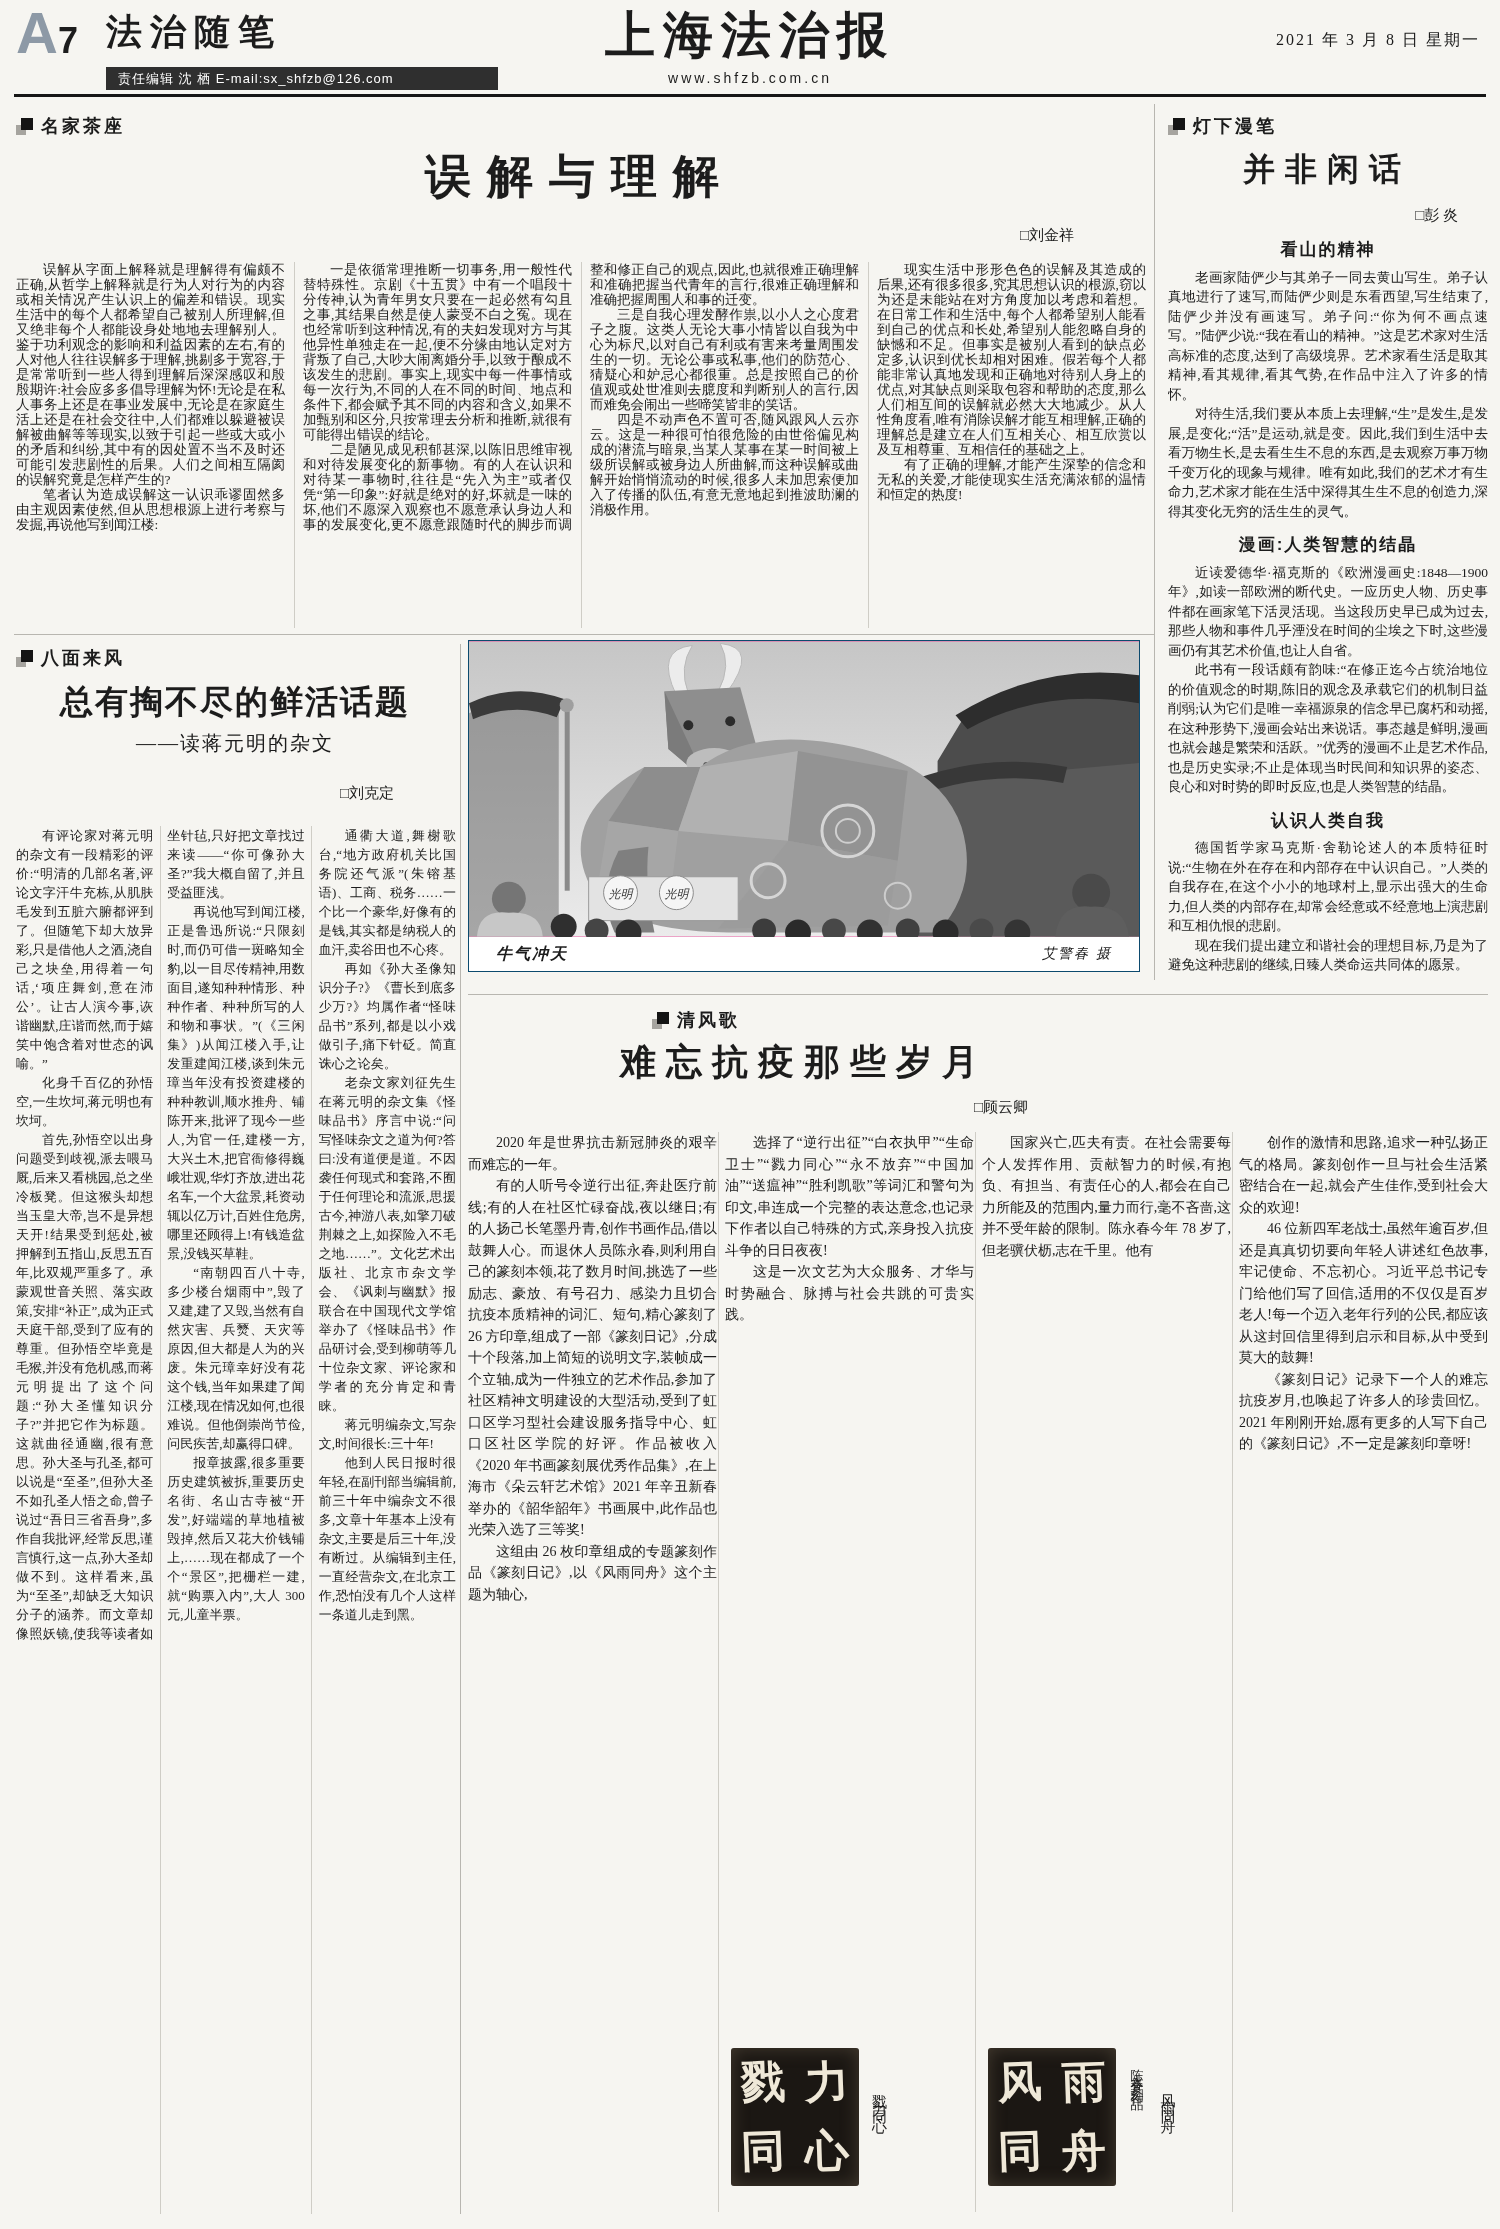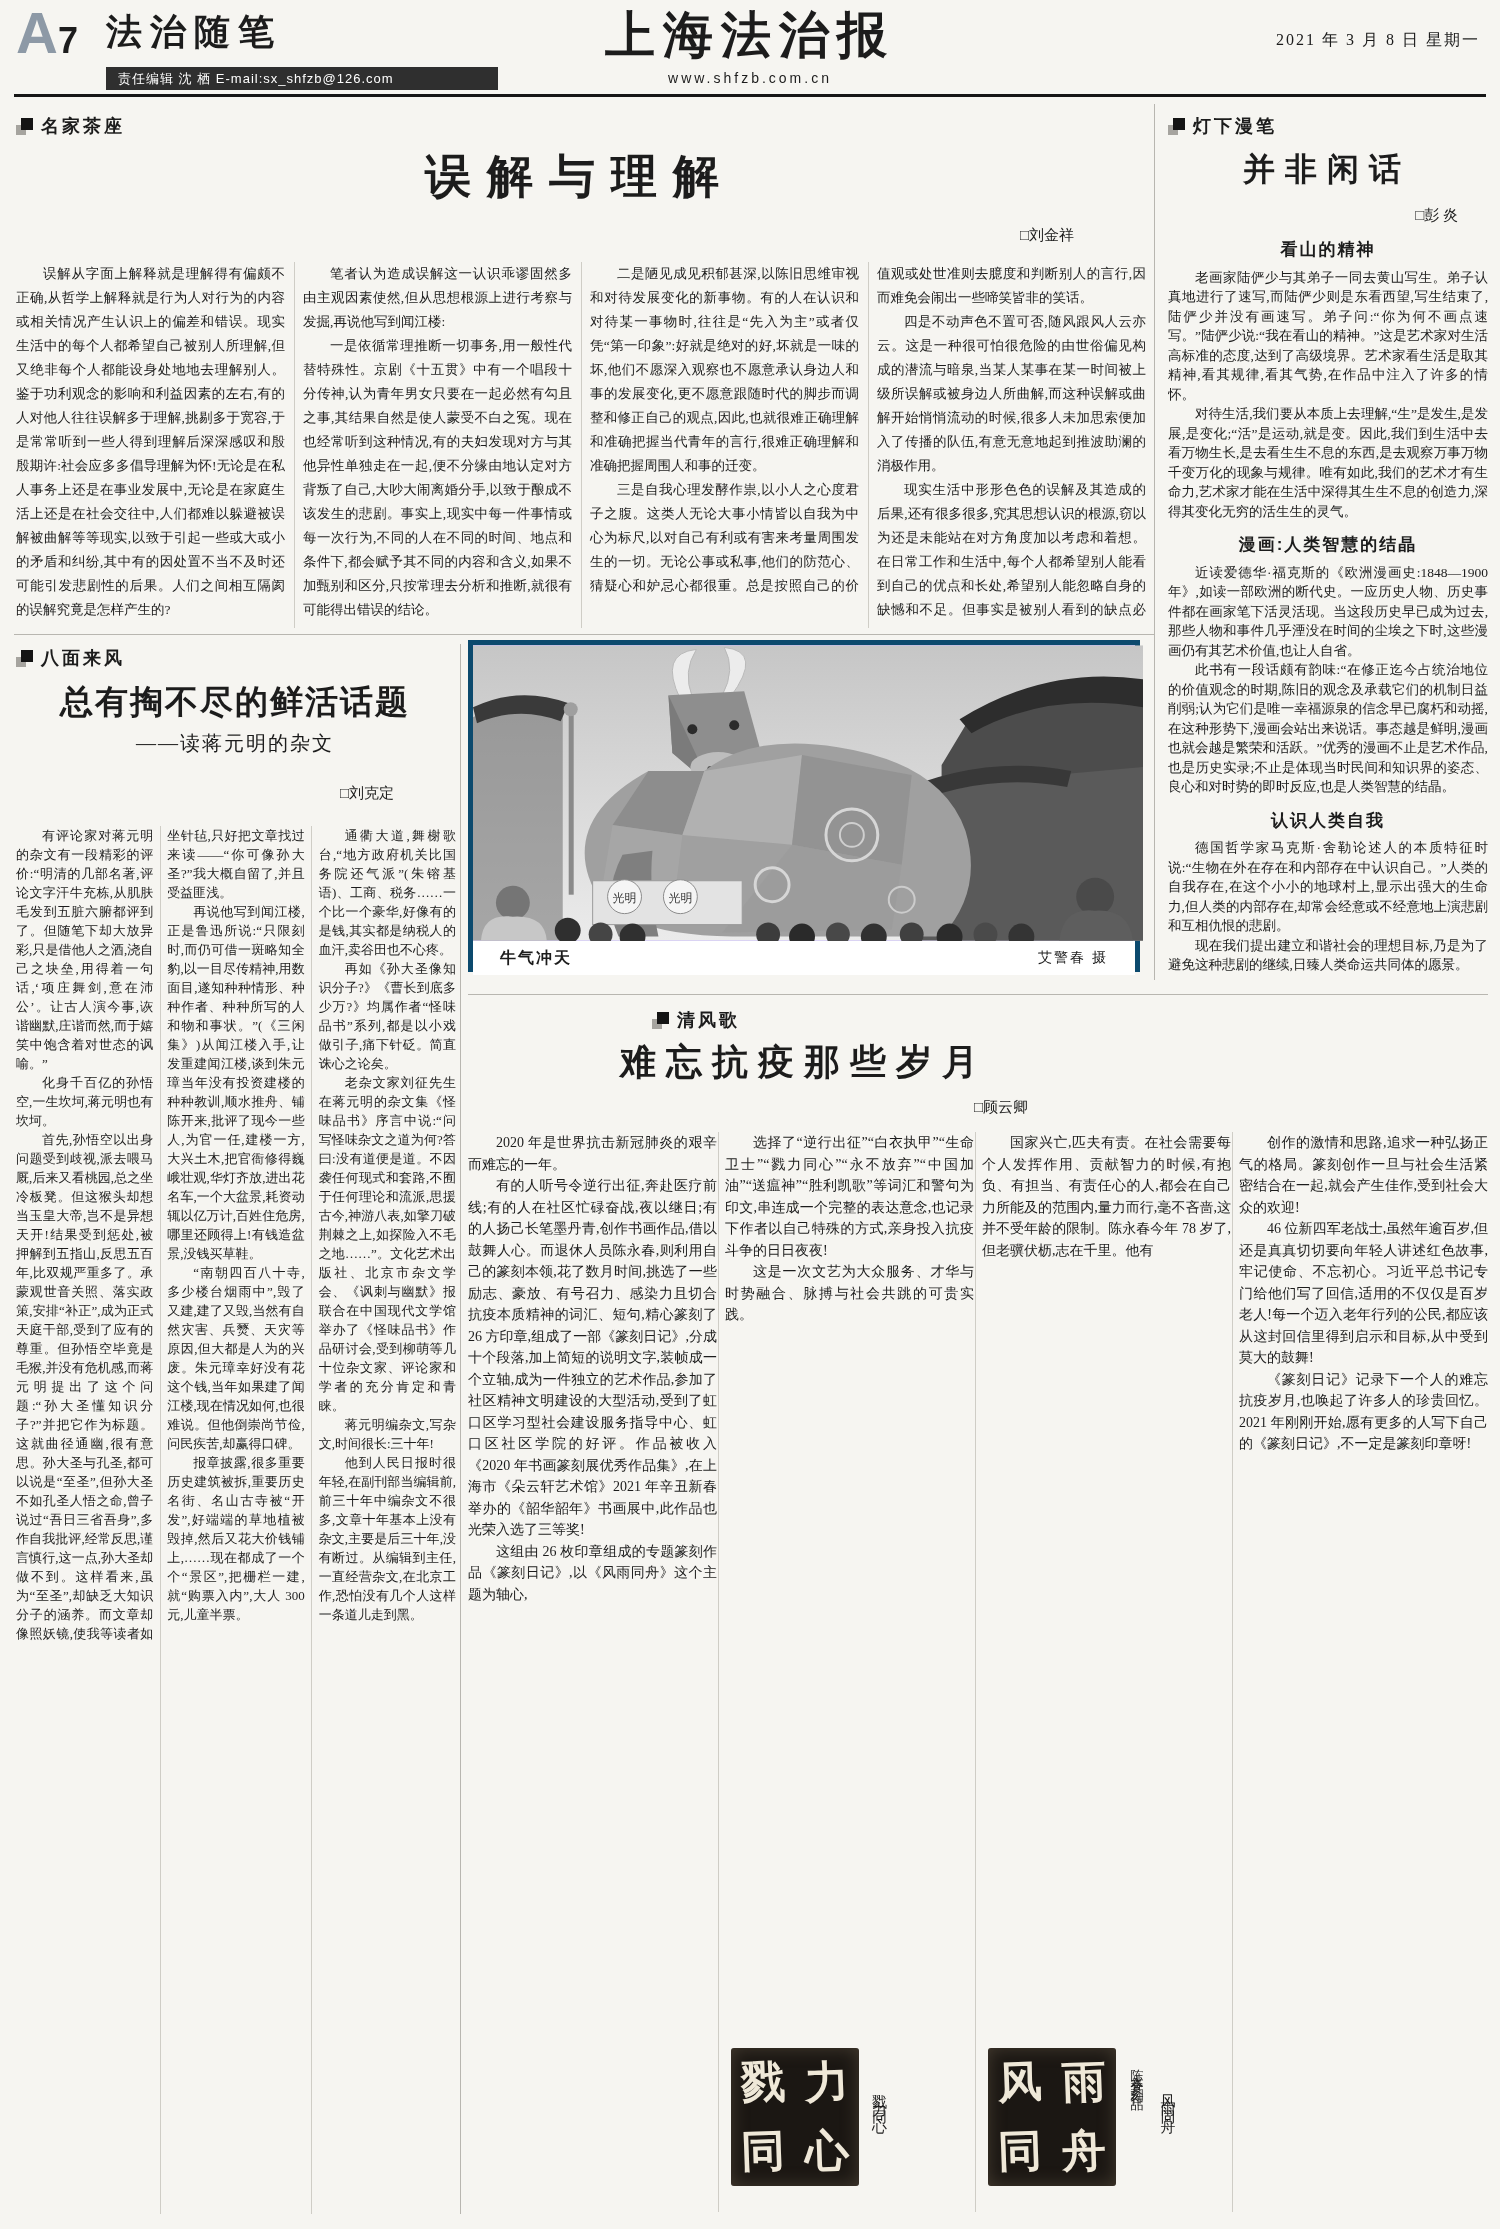--- a/index.html
+++ b/index.html
@@ -32,21 +32,21 @@
   p { text-indent:2em; text-align:justify; }
   .vrule { position:absolute; width:1px; background:#b8b6b0; }
   .hrule { position:absolute; height:1px; background:#b8b6b0; }
 
   
   .main-title { position:absolute; left:14px; top:146px; width:1132px; text-align:center;
     font-size:46px; font-weight:700; letter-spacing:16px; }
   .main-author { position:absolute; left:14px; top:226px; width:1060px; text-align:right; font-size:15px; }
   .main-body { position:absolute; left:16px; top:262px; width:1130px; height:366px; overflow:hidden;
     column-count:4; column-gap:18px; column-rule:1px solid #cfcdc6;
-    font-size:13.5px; line-height:24px; }
+    font-size:13.5px; line-height:15px; }
 
   
   .right-title { position:absolute; left:1168px; top:148px; width:318px; text-align:center;
     font-size:32px; font-weight:700; letter-spacing:10px; }
   .right-author { position:absolute; left:1168px; top:206px; width:290px; text-align:right; font-size:15px; }
   .right-body { position:absolute; left:1168px; top:236px; width:320px; height:742px; overflow:hidden;
     font-size:13.5px; line-height:19.5px; }
   .right-body h3 { text-align:center; font-size:17px; letter-spacing:2px; margin:14px 0 8px;
     font-family:"Liberation Sans",sans-serif; }
   .right-body section:first-child h3 { margin-top:4px; }
@@ -56,21 +56,21 @@
     font-family:"Liberation Sans",sans-serif; font-weight:900; font-size:33px; letter-spacing:2px; }
   .left-subtitle { position:absolute; left:14px; top:730px; width:442px; text-align:center;
     font-size:20px; letter-spacing:2px; }
   .left-author { position:absolute; left:14px; top:784px; width:380px; text-align:right; font-size:15px; }
   .left-body { position:absolute; left:16px; top:826px; width:440px; height:1388px; overflow:hidden;
     column-count:3; column-gap:14px; column-rule:1px solid #cfcdc6;
     font-size:13px; line-height:19px; }
 
   
   .photo { position:absolute; left:468px; top:640px; width:672px; height:332px;
-    background:#c4b5fd; border:5px solid #0c4a6e; }
+    background:#ec4899; border:1px solid #0c4a6e;font-style:italic; }
   .photo svg { display:block; width:670px; height:296px; }
   .photo-caption { height:34px; display:flex; justify-content:space-between; align-items:center;
     padding:0 27px; background:#fff; font-family:"Liberation Sans",sans-serif; }
   .cap-title { font-weight:700; font-size:16px; letter-spacing:2px; }
   .cap-credit { font-size:14px; letter-spacing:2px; }
 
   
   .bottom-title { position:absolute; left:468px; top:1038px; width:672px; text-align:center;
     font-size:36px; font-weight:700; letter-spacing:10px; }
   .bottom-author { position:absolute; left:468px; top:1098px; width:560px; text-align:right; font-size:15px; }

